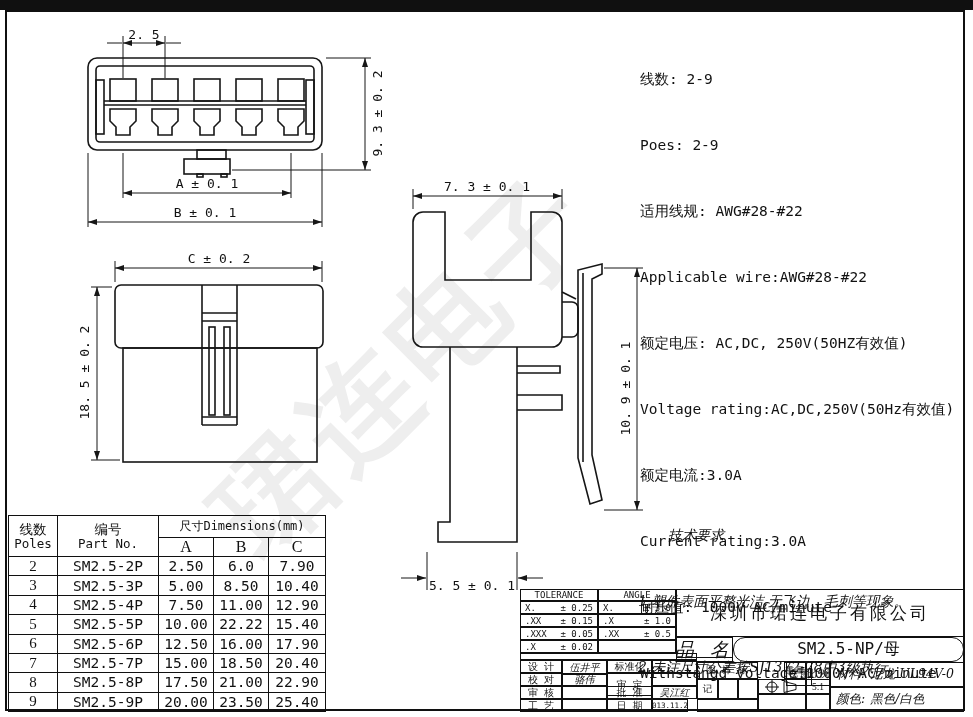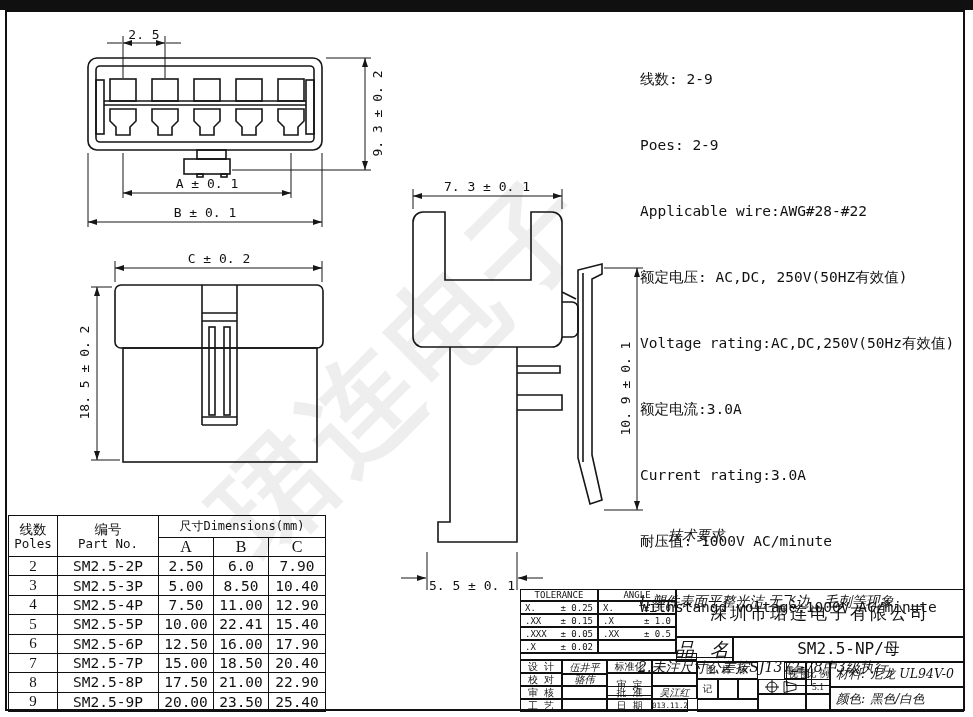--- a/index.html
+++ b/index.html
@@ -144,20 +144,21 @@
   <div class="dim" style="left:155px;top:205px;width:100px;">B ± 0. 1</div>
   <div class="dim" style="left:169px;top:251px;width:100px;">C ± 0. 2</div>
   <div class="dim v" style="left:29px;top:365px;">18. 5 ± 0. 2</div>
   <div class="dim" style="left:437px;top:179px;width:100px;">7. 3 ± 0. 1</div>
   <div class="dim v" style="left:570px;top:381px;">10. 9 ± 0. 1</div>
   <div class="dim" style="left:422px;top:562px;width:100px;margin-top:16px;">5. 5 ± 0. 1</div>
 
   <div class="specs">
     <div>线数: 2-9</div>
     <div>Poes: 2-9</div>
+    <div>适用线规: AWG#28-#22</div>
     <div>Applicable wire:AWG#28-#22</div>
     <div>额定电压: AC,DC, 250V(50HZ有效值)</div>
     <div>Voltage rating:AC,DC,250V(50Hz有效值)</div>
     <div>额定电流:3.0A</div>
     <div>Current rating:3.0A</div>
     <div>耐压值: 1000V AC/minute</div>
     <div>Withstangd voltage:1000V AC/minute</div>
     
     
     
@@ -216,21 +217,21 @@
           <td class="d-pole">4</td>
           <td class="d-mono">SM2.5-4P</td>
           <td class="d-mono">7.50</td>
           <td class="d-mono">11.00</td>
           <td class="d-mono">12.90</td>
         </tr>
     <tr>
           <td class="d-pole">5</td>
           <td class="d-mono">SM2.5-5P</td>
           <td class="d-mono">10.00</td>
-          <td class="d-mono">22.41</td>
+          <td class="d-mono">22.22</td>
           <td class="d-mono">15.40</td>
         </tr>
     <tr>
           <td class="d-pole">6</td>
           <td class="d-mono">SM2.5-6P</td>
           <td class="d-mono">12.50</td>
           <td class="d-mono">16.00</td>
           <td class="d-mono">17.90</td>
         </tr>
     <tr>
@@ -324,21 +325,21 @@
     <div class="cell sig hand" style="left:562px;top:686px;width:45px;height:13px;"></div>
     <div class="cell sig" style="left:607px;top:686px;width:45px;height:13px;">批 准</div>
     <div class="cell sig hand" style="left:652px;top:686px;width:45px;height:13px;">吴江红</div>
     <div class="cell sig" style="left:520px;top:699px;width:42px;height:13px;">工 艺</div>
     <div class="cell sig hand" style="left:562px;top:699px;width:45px;height:13px;"></div>
     <div class="cell sig" style="left:607px;top:699px;width:45px;height:13px;">日 期</div>
     <div class="cell sig" style="left:652px;top:699px;width:36px;height:13px;font-size:7.5px;">2013.11.27</div>
 
     <div class="cell company" style="left:676px;top:589px;width:288px;height:48px;">深圳市珺连电子有限公司</div>
     <div class="cell pn-label" style="left:676px;top:637px;width:57px;height:25px;">品 名</div>
-    <div class="cell pn-value" style="left:733px;top:637px;width:231px;height:25px;">SM2.5-NP/母</div>
+    <div class="cell pn-value" style="left:733px;top:637px;width:231px;height:25px;border-radius:12px;">SM2.5-NP/母</div>
 
     <div class="cell stamp" style="left:697px;top:662px;width:61px;height:17px;letter-spacing:2px;">图 样 标</div>
     <div class="cell stamp" style="left:697px;top:679px;width:21px;height:20px;">记</div>
     <div class="cell stamp" style="left:718px;top:679px;width:20px;height:20px;"></div>
     <div class="cell stamp" style="left:738px;top:679px;width:20px;height:20px;"></div>
     <div class="cell stamp" style="left:697px;top:699px;width:61px;height:13px;"></div>
 
     <div class="cell stamp" style="left:758px;top:662px;width:26px;height:24px;margin-left:28px;">视 图</div>
     <div class="cell stamp" style="left:784px;top:662px;width:22px;height:17px;font-size:8.5px;">重 量</div>
     <div class="cell stamp" style="left:806px;top:662px;width:24px;height:24px;font-size:10px;">比 例</div>

